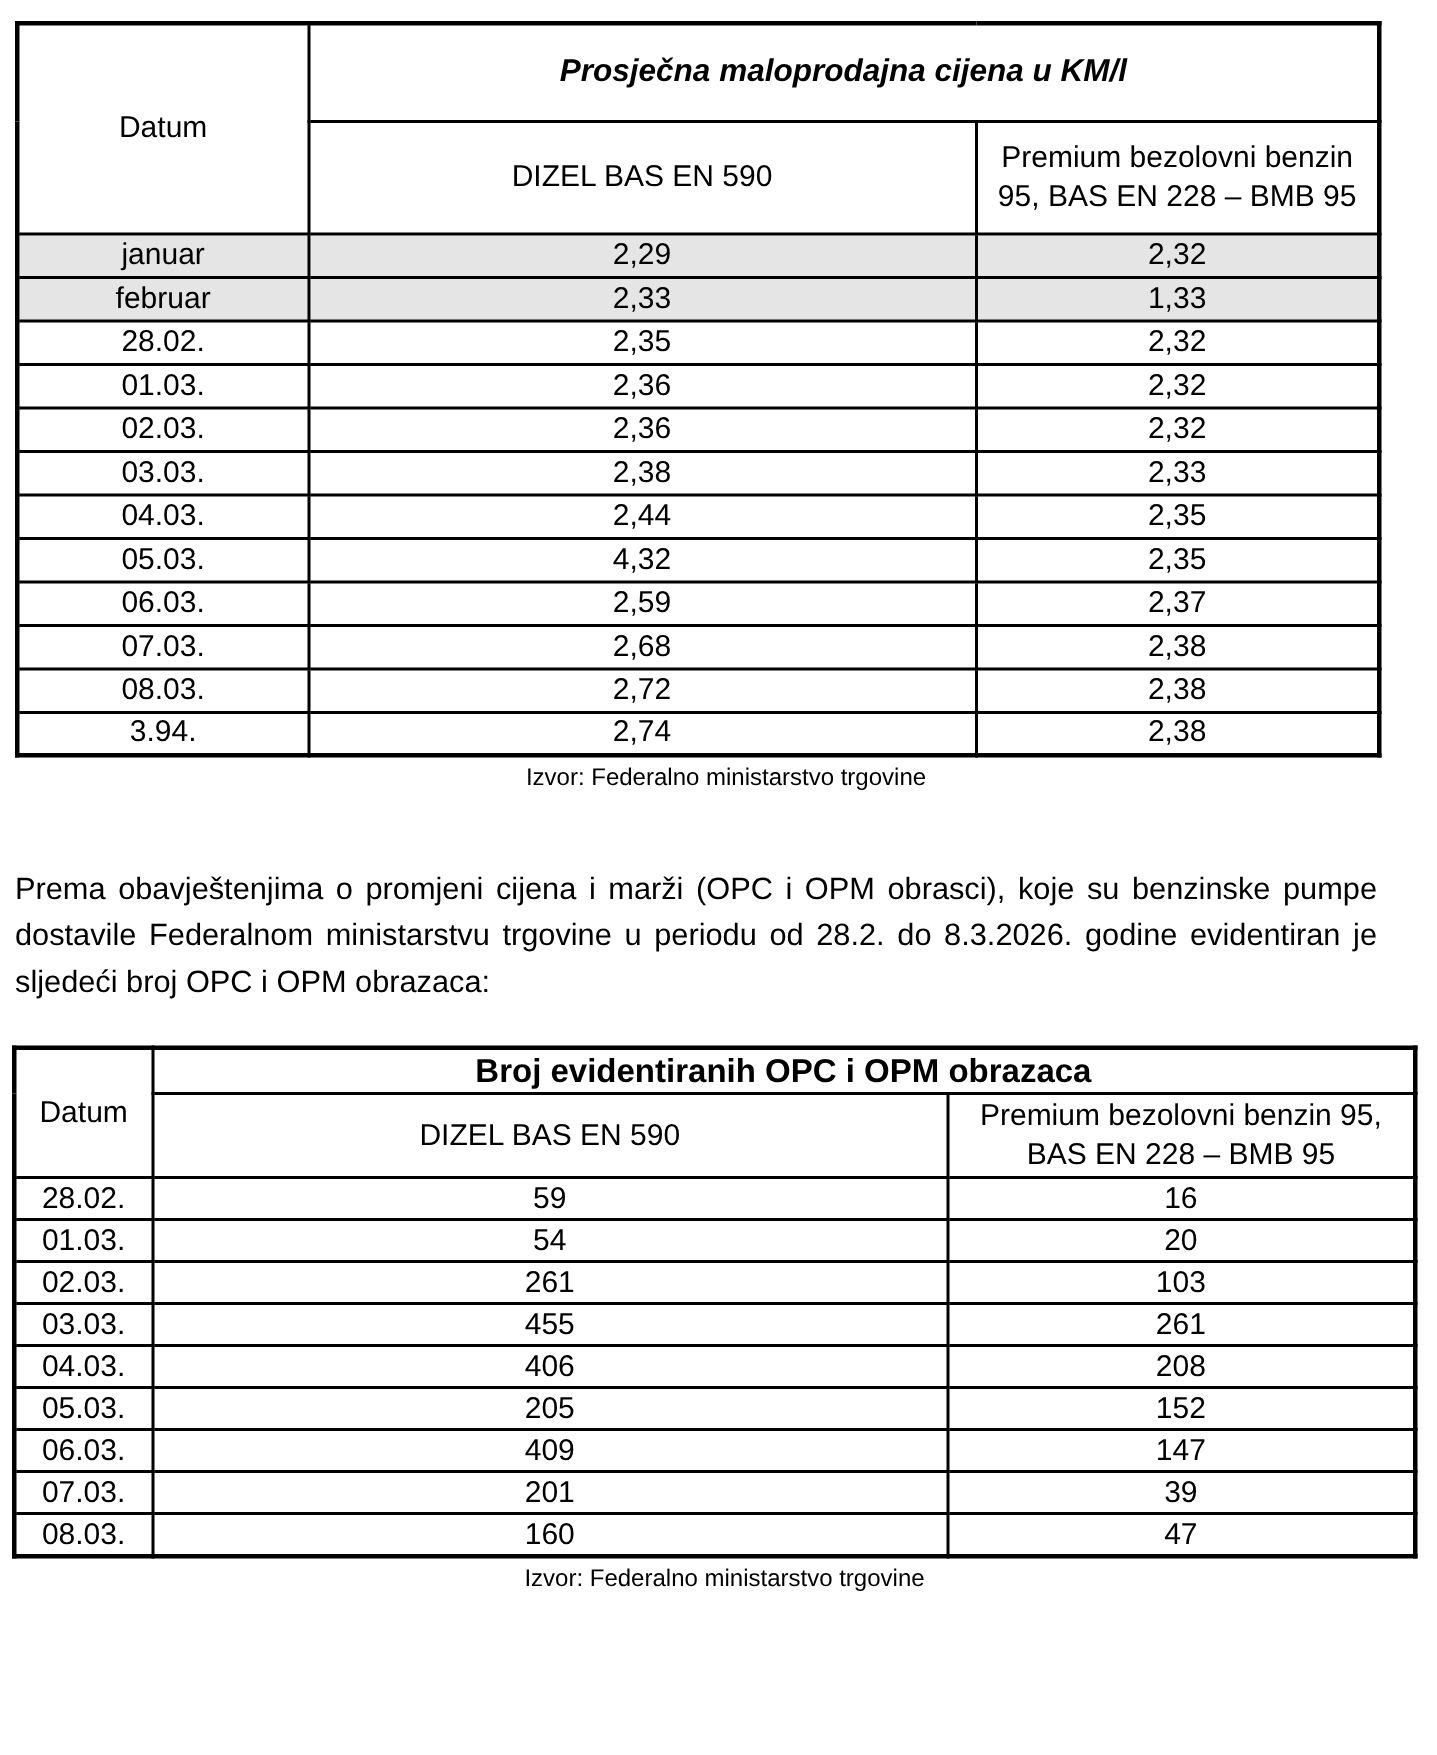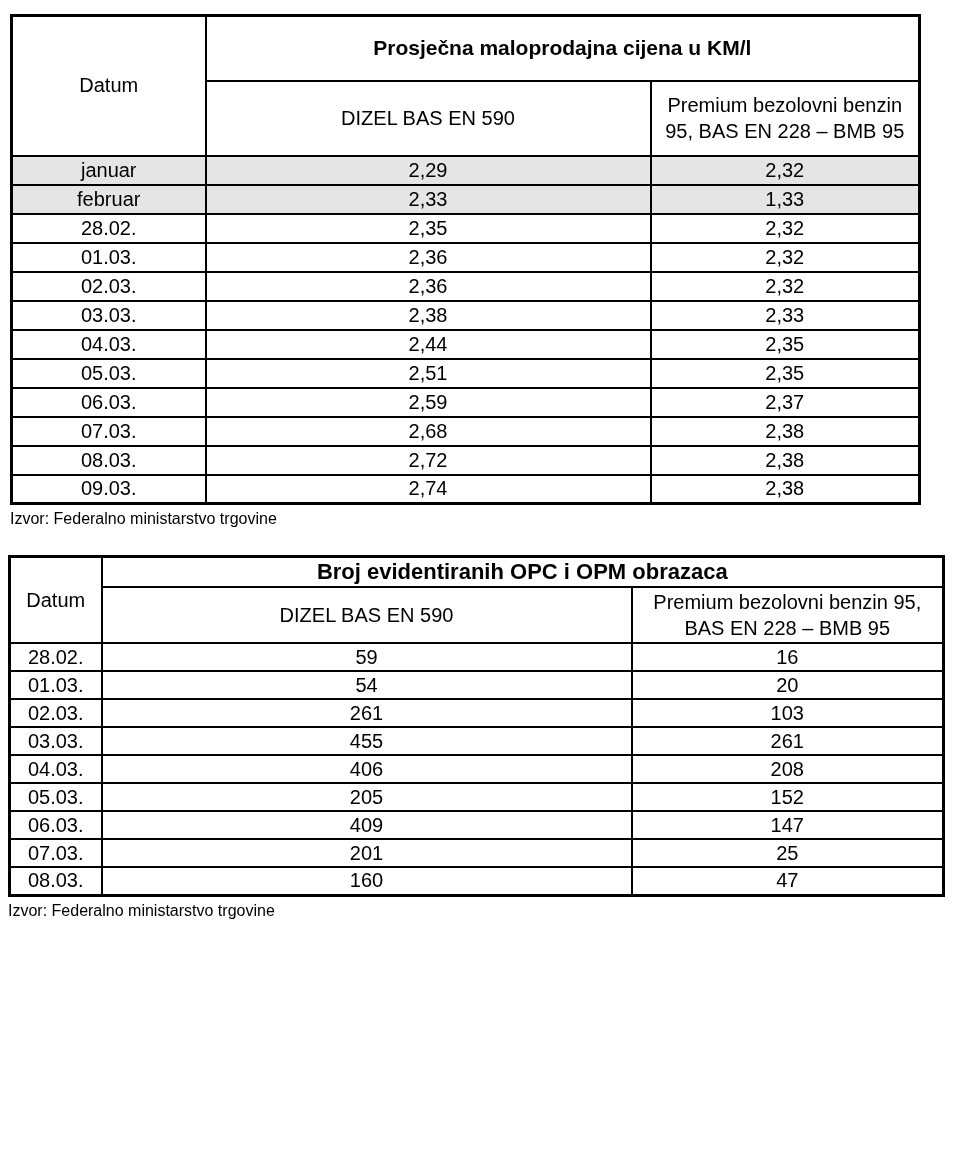--- a/index.html
+++ b/index.html
@@ -26,30 +26,30 @@
     font-weight: normal;
     padding: 1px 6px;
     overflow: hidden;
   }
 
   
   .table1 { margin: 14px 0 0 10px; width: 908px; }
   .table1 col.c-date    { width: 194px; }
   .table1 col.c-dizel   { width: 445px; }
   .table1 col.c-premium { width: 269px; }
-  .table1 .group-title  { font-weight: bold; height: 65px; font-size: 21px; }
+  .table1 .group-title  { font-weight: bold; height: 65px; font-size: 21px; font-style: italic; }
   .table1 .sub-head     { height: 75px; line-height: 1.32; }
   .table1 tbody td      { height: 29px; }
   tr.shaded td          { background: #e5e5e5; }
 
   
   .source {
     font-size: 16px;
     margin: 5px 0 0 10px;
-    text-align: left;
+    text-align: center;
   }
   .source2 { margin-left: 8px; }
 
   
   .para {
     margin: 50px 40px 0 10px;
     font-size: 20.5px;
     line-height: 1.5;
     text-align: justify;
   }
@@ -115,47 +115,48 @@
           <td>2,38</td>
           <td>2,33</td>
         </tr>
         <tr>
           <td>04.03.</td>
           <td>2,44</td>
           <td>2,35</td>
         </tr>
         <tr>
           <td>05.03.</td>
-          <td>2,51</td>
+          <td>4,32</td>
           <td>2,35</td>
         </tr>
         <tr>
           <td>06.03.</td>
           <td>2,59</td>
           <td>2,37</td>
         </tr>
         <tr>
           <td>07.03.</td>
           <td>2,68</td>
           <td>2,38</td>
         </tr>
         <tr>
           <td>08.03.</td>
           <td>2,72</td>
           <td>2,38</td>
         </tr>
         <tr>
-          <td>09.03.</td>
+          <td>3.94.</td>
           <td>2,74</td>
           <td>2,38</td>
         </tr>
       </tbody>
   </table>
   <div class="source">Izvor: Federalno ministarstvo trgovine</div>
 
+  <p class="para">Prema obavještenjima o promjeni cijena i marži (OPC i OPM obrasci), koje su benzinske pumpe dostavile Federalnom ministarstvu trgovine u periodu od 28.2. do 8.3.2026. godine evidentiran je sljedeći broj OPC i OPM obrazaca:</p>
 
   <table class="table2">
     <colgroup>
       <col class="c-date">
       <col class="c-dizel">
       <col class="c-premium">
     </colgroup>
     <thead>
       <tr>
         <th rowspan="2">Datum</th>
@@ -198,21 +199,21 @@
           <td>152</td>
         </tr>
         <tr>
           <td>06.03.</td>
           <td>409</td>
           <td>147</td>
         </tr>
         <tr>
           <td>07.03.</td>
           <td>201</td>
-          <td>25</td>
+          <td>39</td>
         </tr>
         <tr>
           <td>08.03.</td>
           <td>160</td>
           <td>47</td>
         </tr>
       </tbody>
   </table>
   <div class="source source2">Izvor: Federalno ministarstvo trgovine</div>
 

